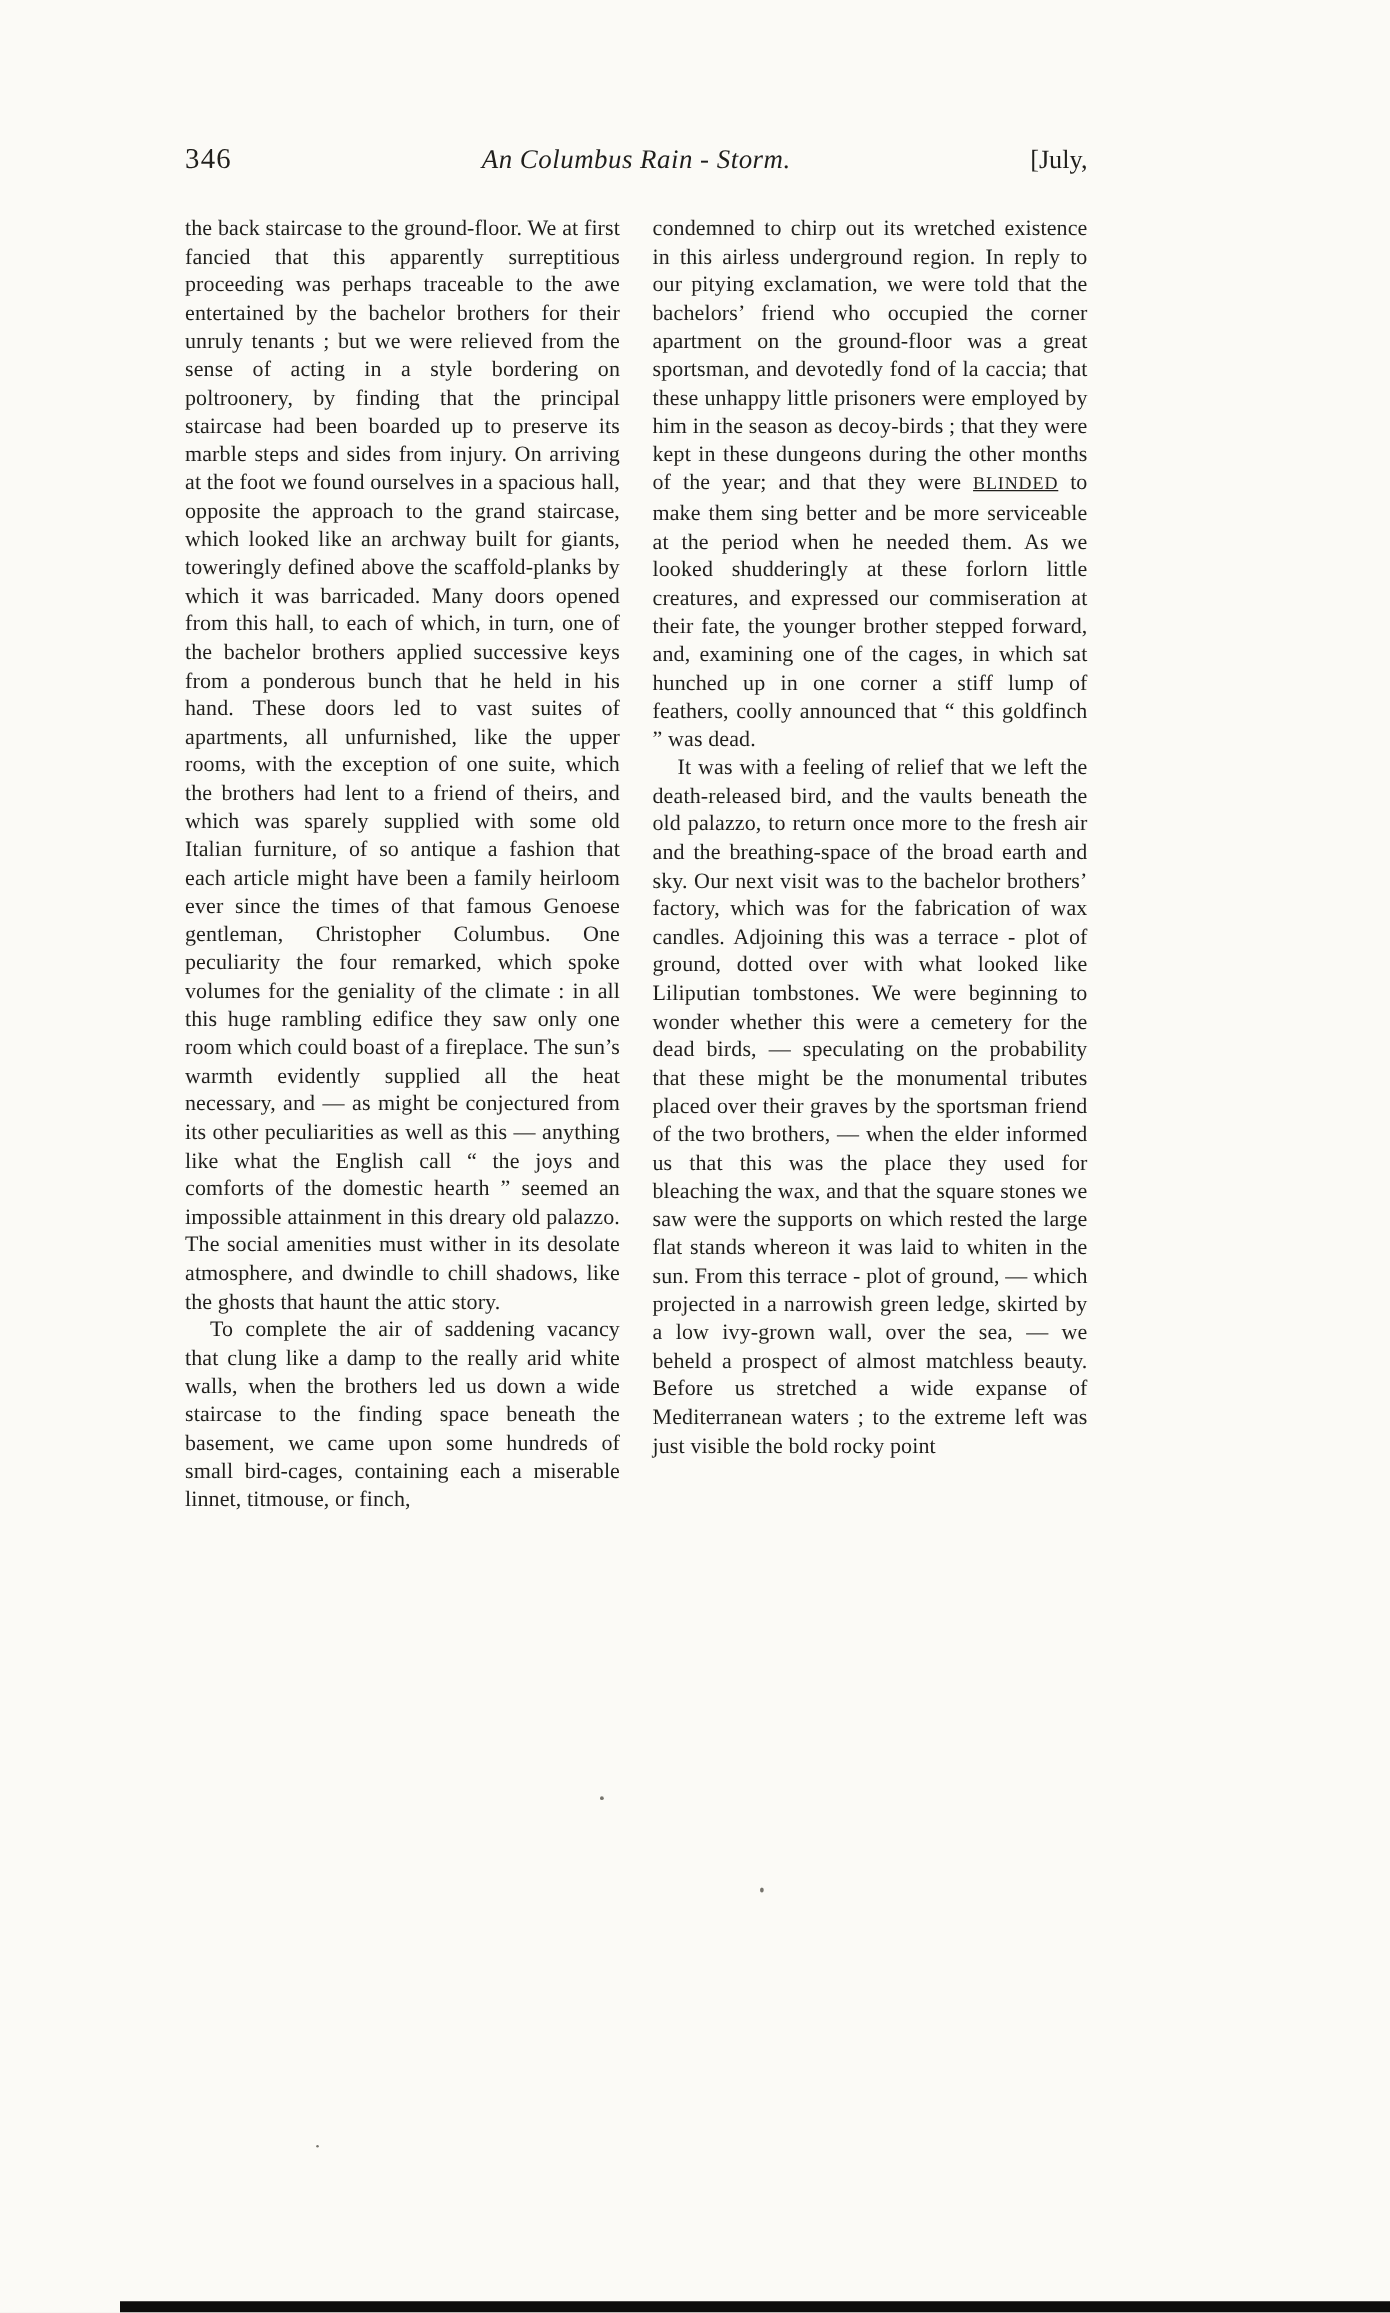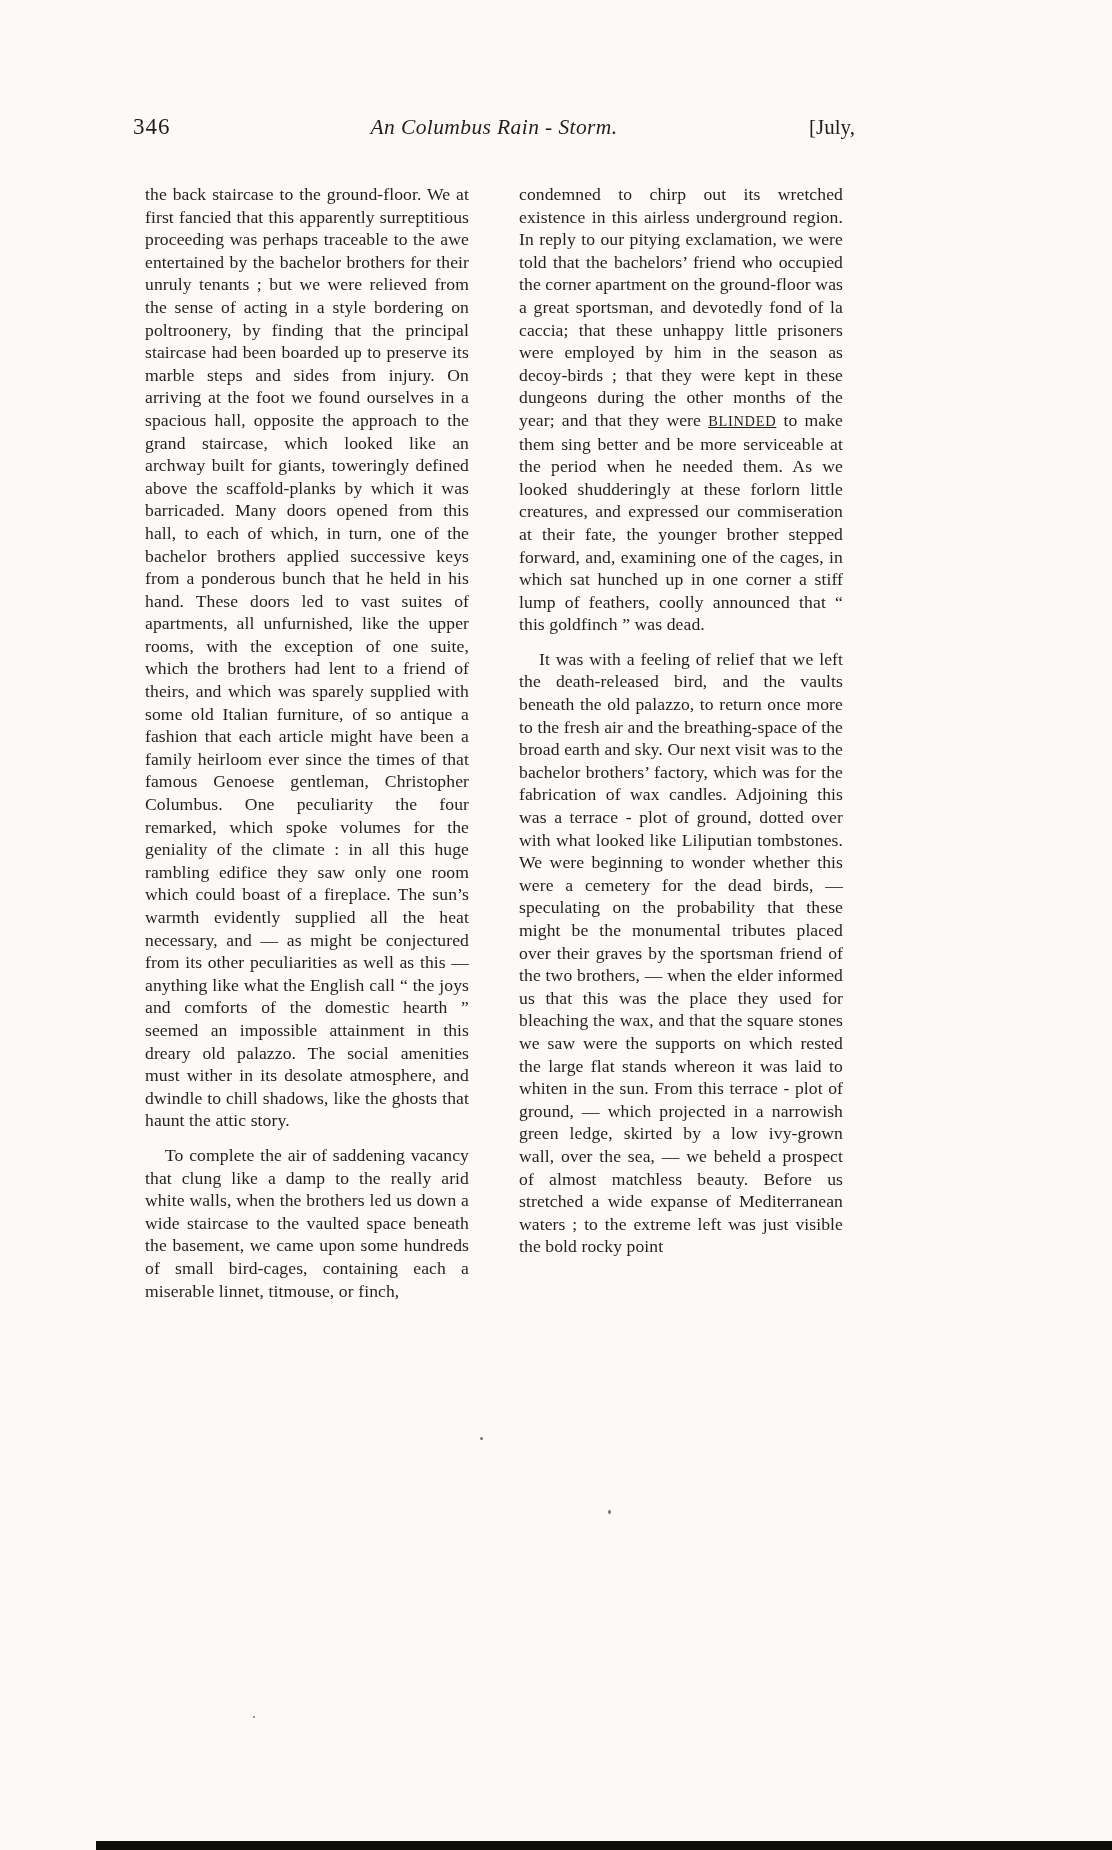--- a/index.html
+++ b/index.html
@@ -11,21 +11,21 @@
     position: relative;
     width: 1112px;
     height: 1850px;
     margin: 0 auto;
     background: #fbfaf6;
     color: #201f1c;
     overflow: hidden;
   }
   .content {
     position: absolute;
-    left: 133px;
+    left: 148px;
     top: 114px;
     width: 722px;
   }
   .page-header {
     display: grid;
     grid-template-columns: 1fr auto 1fr;
     align-items: baseline;
   }
   .page-number {
     justify-self: start;
@@ -49,21 +49,21 @@
   }
   .column {
     flex: 1 1 0;
     text-align: justify;
     font-size: 17.6px;
     line-height: 22.6px;
     letter-spacing: 0.1px;
     hyphens: auto;
     -webkit-hyphens: auto;
   }
-  .para { margin: 12px; }
+  .para { margin: 0; }
   .para.indent { text-indent: 20px; }
   .italic { }
   .smallcaps { font-size: 0.82em; letter-spacing: 0.7px; text-decoration: underline; }
   .scan-edge {
     position: absolute;
     left: 96px;
     right: 0;
     bottom: 0;
     height: 9px;
     background: #0d0d0c;
@@ -83,21 +83,21 @@
 <div class="page">
   <div class="content">
     <header class="page-header">
       <span class="page-number">346</span>
       <span class="running-title">An Columbus Rain - Storm.</span>
       <span class="issue-date">[July,</span>
     </header>
     <main class="columns">
       <section class="column">
           <p class="para"><span>the back staircase to the ground-floor. We at first fancied that this apparently surreptitious proceeding was perhaps traceable to the awe entertained by the bachelor brothers for their unruly tenants ; but we were relieved from the sense of acting in a style bordering on poltroonery, by finding that the principal staircase had been boarded up to preserve its marble steps and sides from injury. On arriving at the foot we found ourselves in a spacious hall, opposite the approach to the grand staircase, which looked like an archway built for giants, toweringly defined above the scaffold-planks by which it was barricaded. Many doors opened from this hall, to each of which, in turn, one of the bachelor brothers applied successive keys from a ponderous bunch that he held in his hand.  These doors led to vast suites of apartments, all unfurnished, like the upper rooms, with the exception of one suite, which the brothers had lent to a friend of theirs, and which was sparely supplied with some old Italian furniture, of so antique a fashion that each article might have been a family heirloom ever since the times of that famous Genoese gentleman, Christopher Columbus.  One peculiarity the four remarked, which spoke volumes for the geniality of the climate :  in all this huge rambling edifice they saw only one room which could boast of a fireplace.  The sun’s warmth evidently supplied all the heat necessary, and — as might be conjectured from its other peculiarities as well as this — anything like what the English call “ the joys and comforts of the domestic hearth ” seemed an impossible attainment in this dreary old </span><span class="italic">palazzo.</span><span>  The social amenities must wither in its desolate atmosphere, and dwindle to chill shadows, like the ghosts that haunt the attic story.</span></p>
-          <p class="para indent"><span>To complete the air of saddening vacancy that clung like a damp to the really arid white walls, when the brothers led us down a wide staircase to the vaulted space beneath the basement, we came upon some hundreds of small bird-cages, containing each a miserable linnet, titmouse, or finch,</span></p>
+          <p class="para indent"><span>To complete the air of saddening vacancy that clung like a damp to the really arid white walls, when the brothers led us down a wide staircase to the finding space beneath the basement, we came upon some hundreds of small bird-cages, containing each a miserable linnet, titmouse, or finch,</span></p>
         </section>
       <section class="column">
           <p class="para"><span>condemned to chirp out its wretched existence in this airless underground region.  In reply to our pitying exclamation, we were told that the bachelors’ friend who occupied the corner apartment on the ground-floor was a great sportsman, and devotedly fond of </span><span class="italic">la caccia;</span><span> that these unhappy little prisoners were employed by him in the season as decoy-birds ; that they were kept in these dungeons during the other months of the year; and that they were </span><span class="smallcaps">BLINDED</span><span> to make them sing better and be more serviceable at the period when he needed them.  As we looked shudderingly at these forlorn little creatures, and expressed our commiseration at their fate, the younger brother stepped forward, and, examining one of the cages, in which sat hunched up in one corner a stiff lump of feathers, coolly announced that “ this goldfinch ” was dead.</span></p>
           <p class="para indent"><span>It was with a feeling of relief that we left the death-released bird, and the vaults beneath the old </span><span class="italic">palazzo,</span><span> to return once more to the fresh air and the breathing-space of the broad earth and sky.  Our next visit was to the bachelor brothers’ factory, which was for the fabrication of wax candles. Adjoining this was a terrace - plot of ground, dotted over with what looked like Liliputian tombstones.  We were beginning to wonder whether this were a cemetery for the dead birds, — speculating on the probability that these might be the monumental tributes placed over their graves by the sportsman friend of the two brothers, — when the elder informed us that this was the place they used for bleaching the wax, and that the square stones we saw were the supports on which rested the large flat stands whereon it was laid to whiten in the sun.  From this terrace - plot of ground, — which projected in a narrowish green ledge, skirted by a low ivy-grown wall, over the sea, — we beheld a prospect of almost matchless beauty.   Before us stretched a wide expanse of Mediterranean waters ; to the extreme left was just visible the bold rocky point</span></p>
         </section>
     </main>
   </div>
   <span class="speck speck-1"></span>
   <span class="speck speck-2"></span>
   <span class="speck speck-3"></span>

